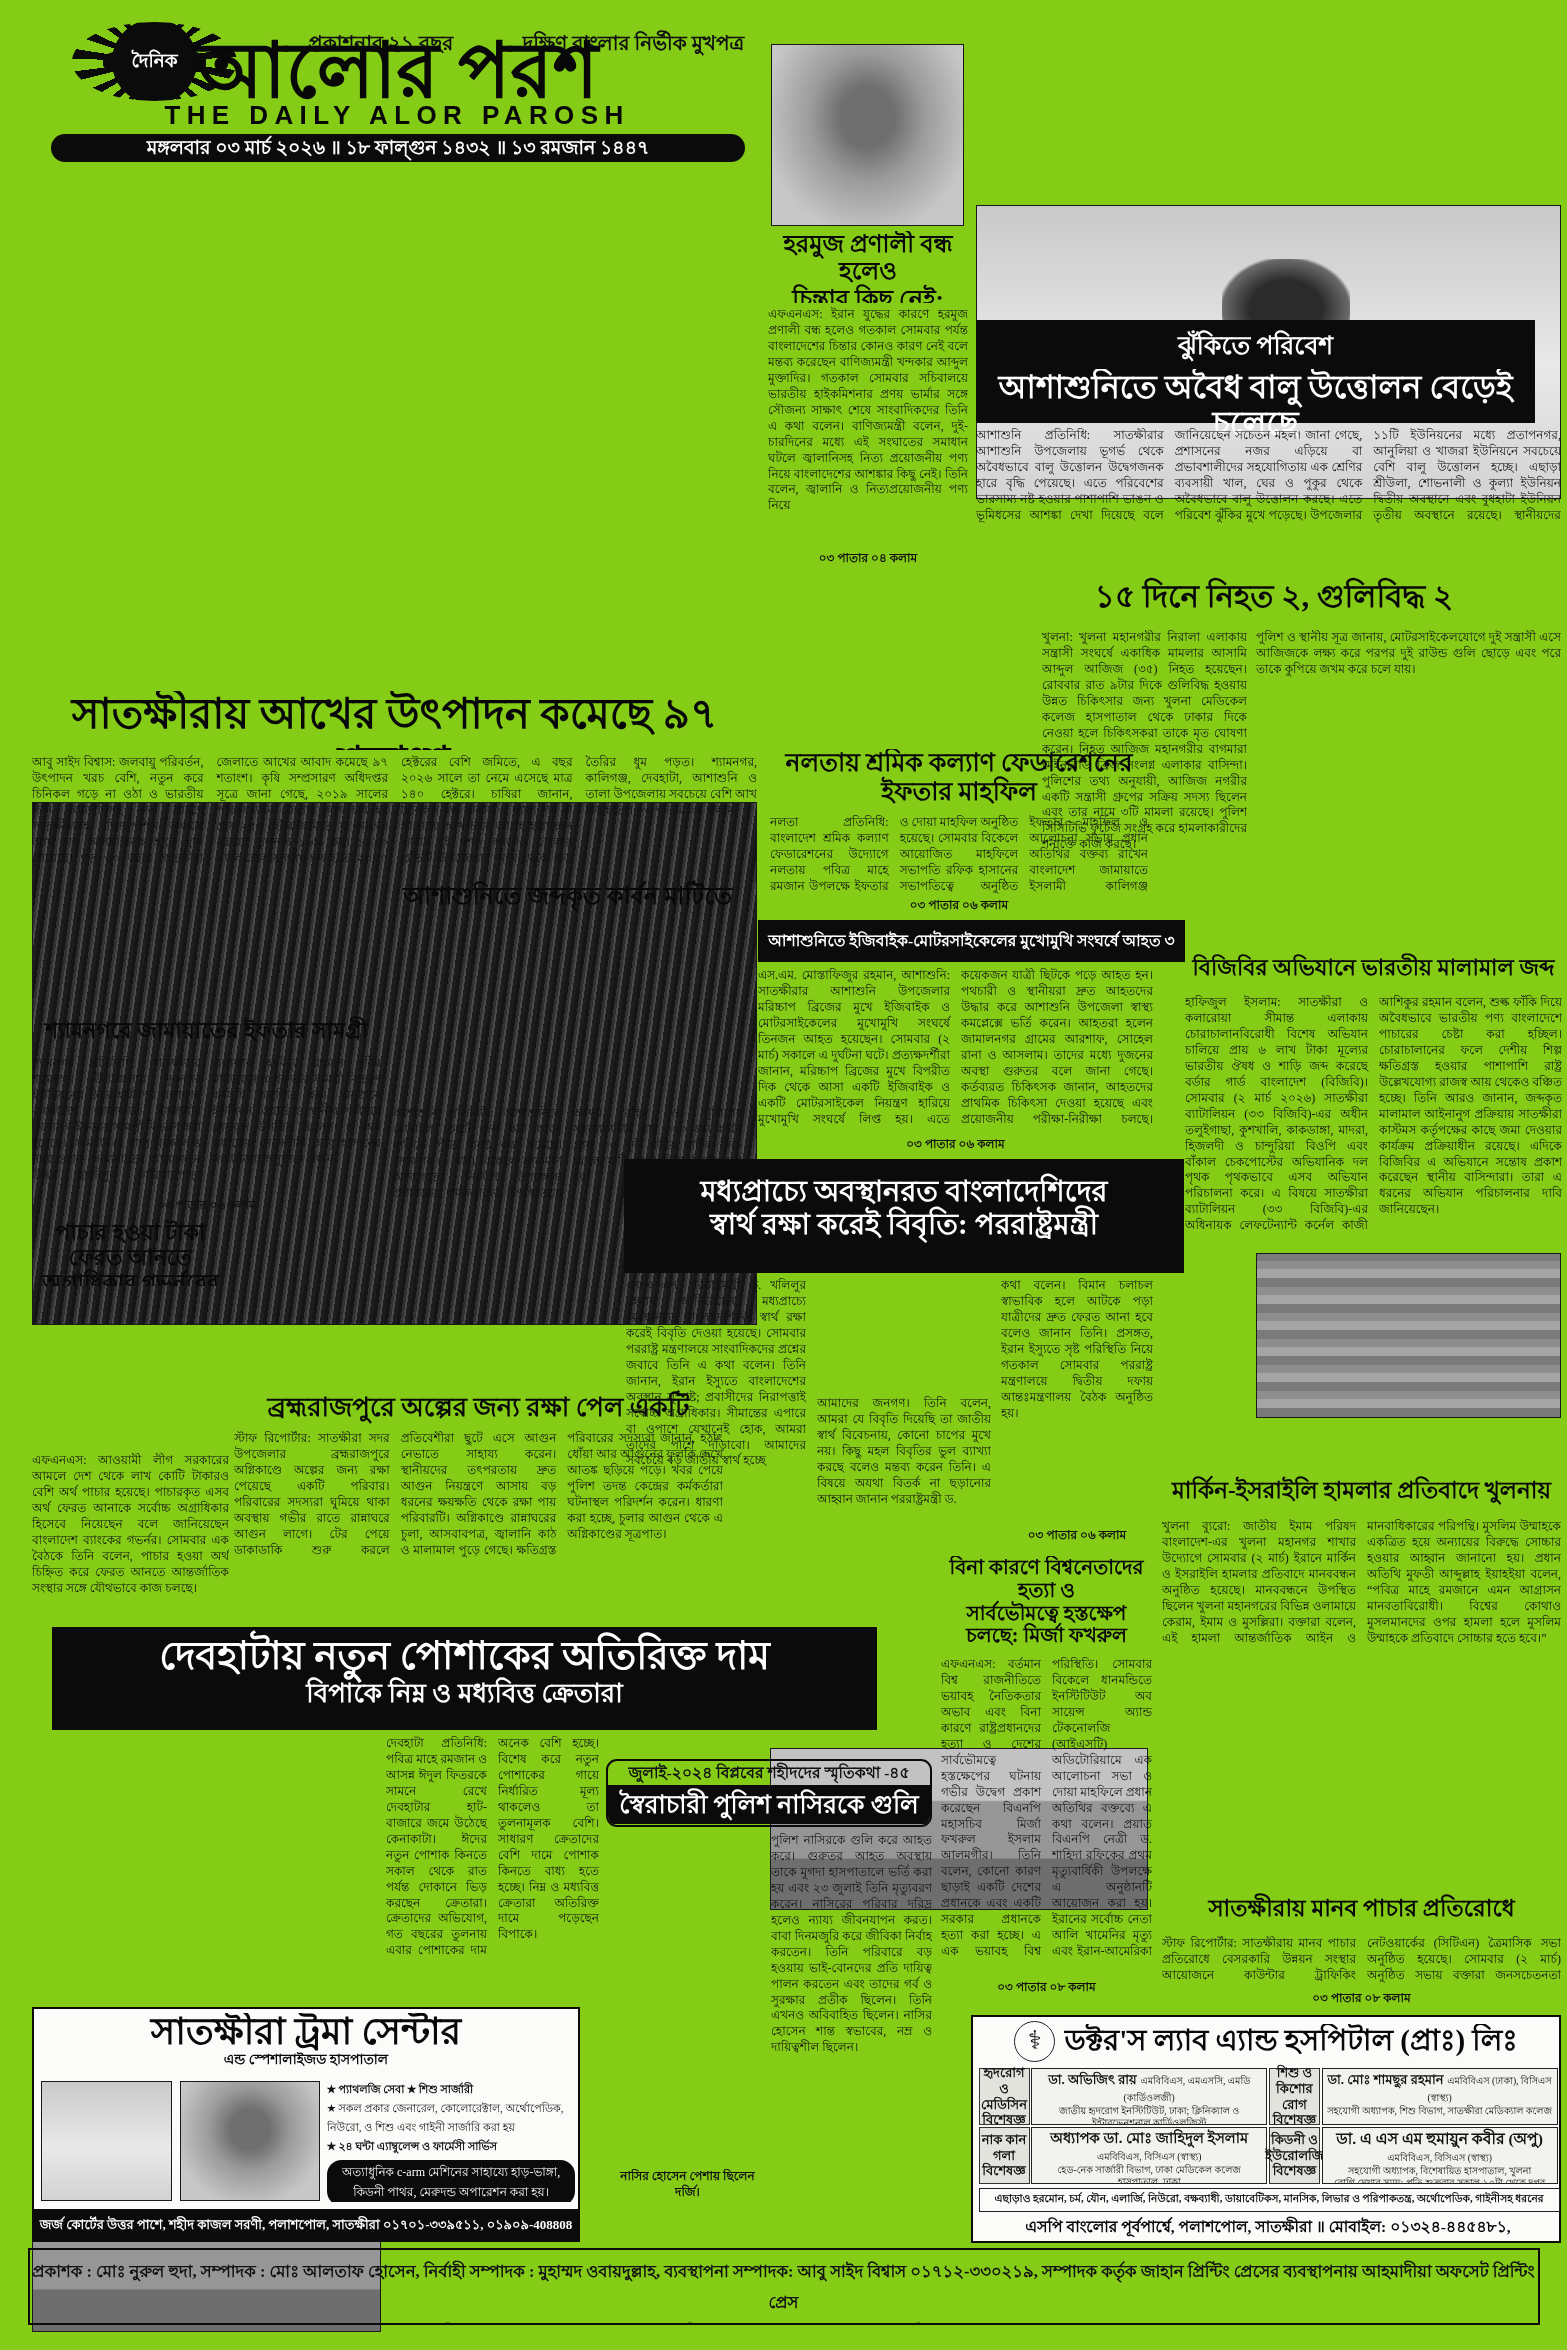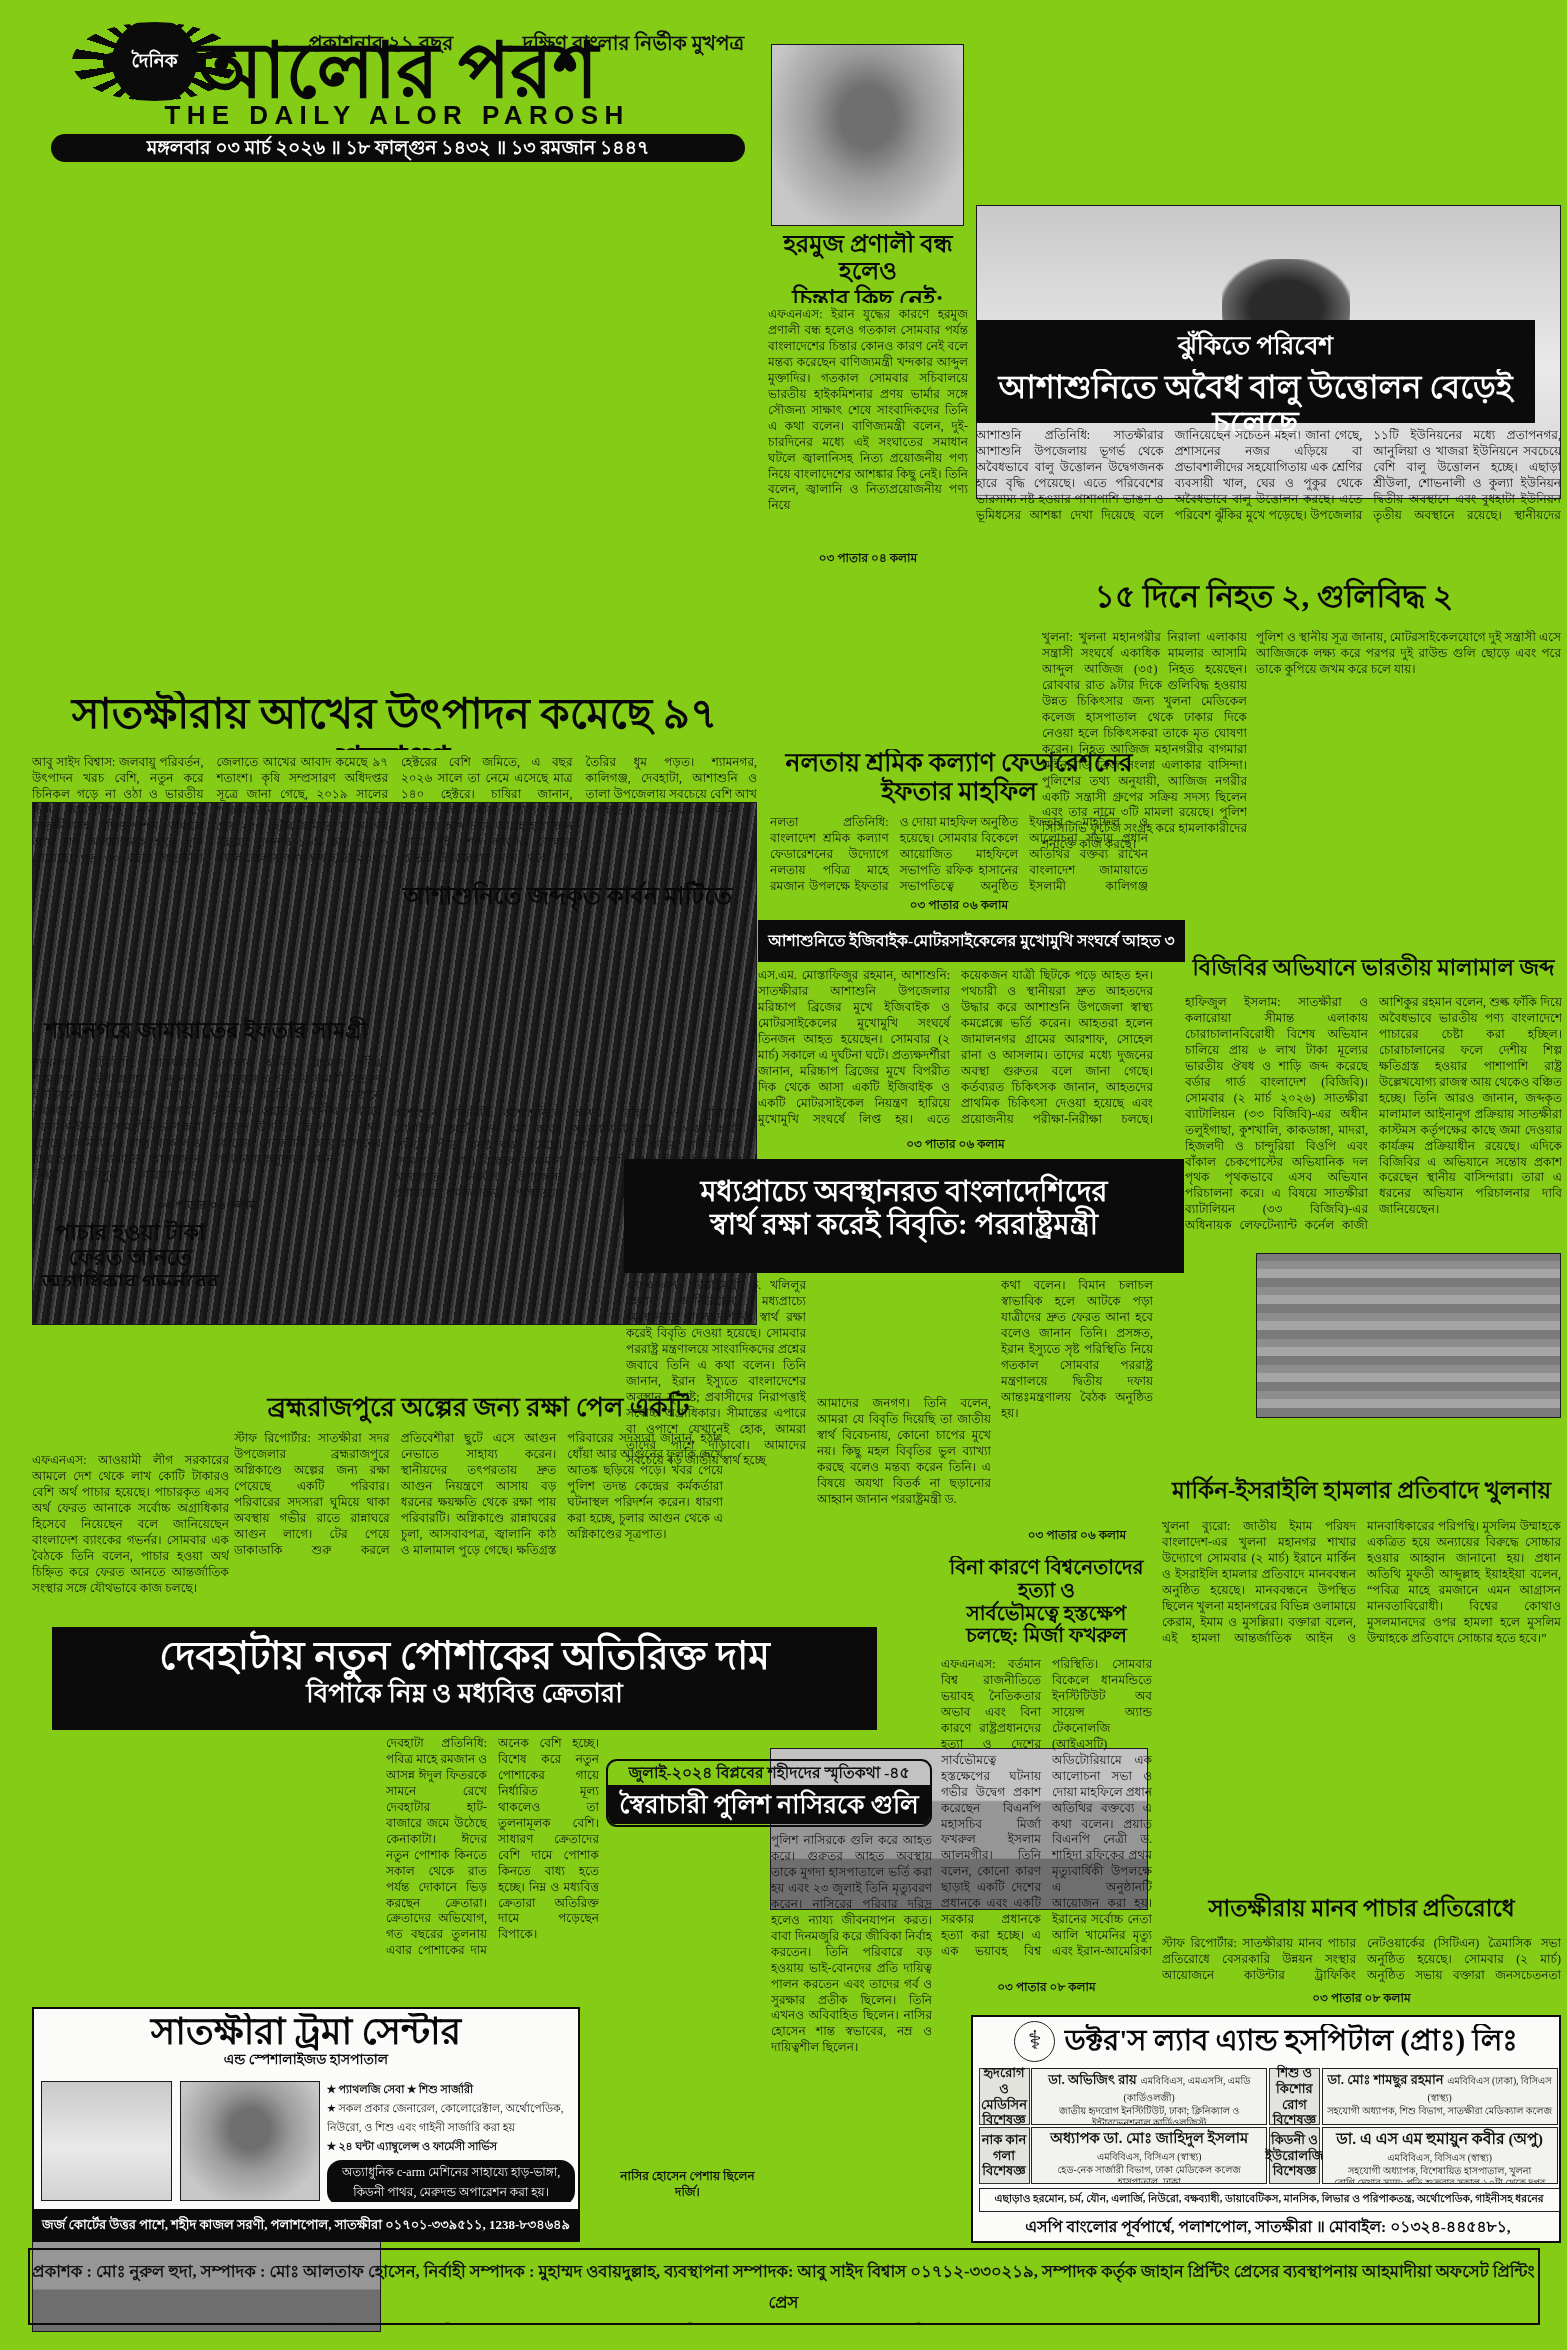--- a/index.html
+++ b/index.html
@@ -142,21 +142,21 @@
     <div style="position:absolute;left:7.3px;top:72px;width:534px;height:121px;display:flex;gap:7.3px;">
       <div class="ph ph-water" style="width:129px;height:118px;"></div>
       <div class="ph ph-face" style="width:138px;height:118px;"></div>
       <div style="flex:1;overflow:hidden;">
         <div class="star" style="font-weight:700;">★ প্যাথলজি সেবা   ★ শিশু সার্জারী</div>
         <div class="star">★ সকল প্রকার জেনারেল, কোলোরেক্টাল, অর্থোপেডিক, নিউরো, ও শিশু এবং গাইনী সার্জারি করা হয়</div>
         <div class="star" style="font-weight:700;">★ ২৪ ঘন্টা এ্যাম্বুলেন্স ও ফার্মেসী সার্ভিস</div>
         <div class="inv pill" style="font-size:12px;padding:2.8px 5.5px;margin-top:3px;text-align:center;">অত্যাধুনিক c-arm মেশিনের সাহায্যে হাড়-ভাঙ্গা, কিডনী পাথর, মেরুদন্ড অপারেশন করা হয়।</div>
       </div>
     </div>
-    <div class="inv" style="position:absolute;left:0;bottom:0;width:100%;height:31px;text-align:center;font-size:13px;font-weight:700;line-height:31px;">জর্জ কোর্টের উত্তর পাশে, শহীদ কাজল সরণী, পলাশপোল, সাতক্ষীরা ০১৭০১-৩৩৯৫১১, 1238-৮৩৪৬৪৯</div>
+    <div class="inv" style="position:absolute;left:0;bottom:0;width:100%;height:31px;text-align:center;font-size:13px;font-weight:700;line-height:31px;">জর্জ কোর্টের উত্তর পাশে, শহীদ কাজল সরণী, পলাশপোল, সাতক্ষীরা ০১৭০১-৩৩৯৫১১, ০১৯০৯-408808</div>
   </div>
 
   <div class="abs adbox" style="left:971px;top:2015px;width:590px;height:228px;">
     <div style="display:flex;align-items:center;justify-content:center;gap:9.2px;height:48px;">
       <div style="width:39px;height:39px;border:1.8px solid #222;border-radius:50%;text-align:center;font-size:26px;line-height:37px;">⚕</div>
       <div class="hd" style="font-size:29px;">ডক্টর'স ল্যাব এ্যান্ড হসপিটাল (প্রাঃ) লিঃ</div>
     </div>
     <div style="position:absolute;left:5.5px;top:51px;width:579px;height:116px;display:grid;grid-template-columns:51px 1fr 51px 1fr;grid-auto-rows:57px;gap:1.8px;">
       <div class="sidelab">হৃদরোগ ও মেডিসিন বিশেষজ্ঞ</div>
       <div class="drbox">

